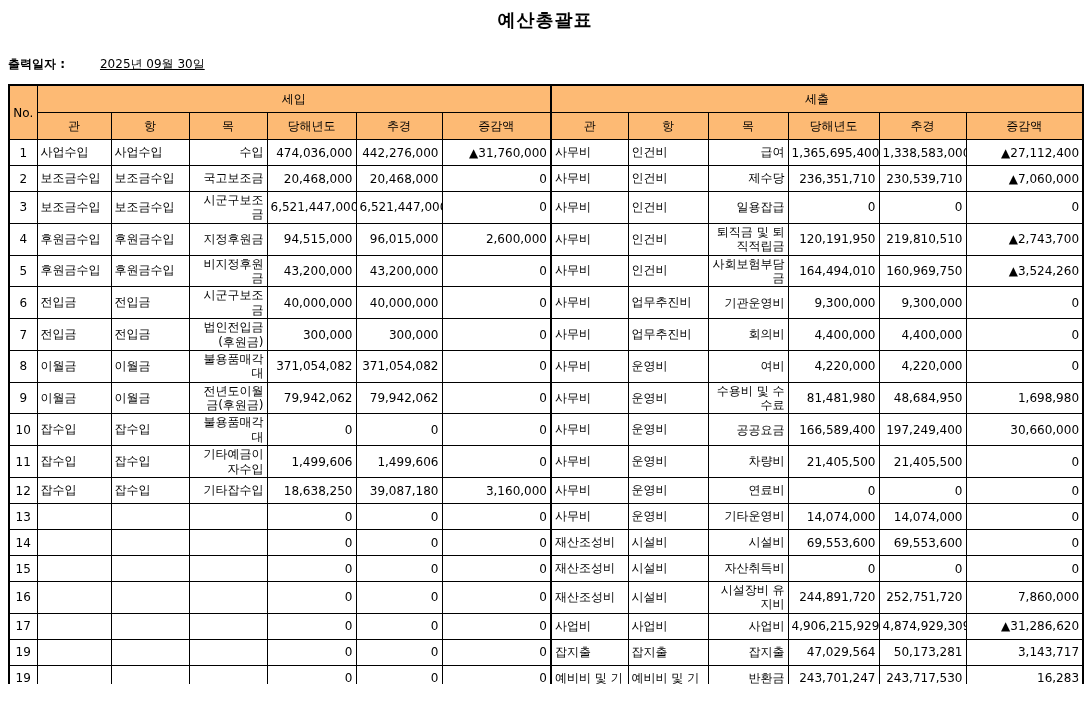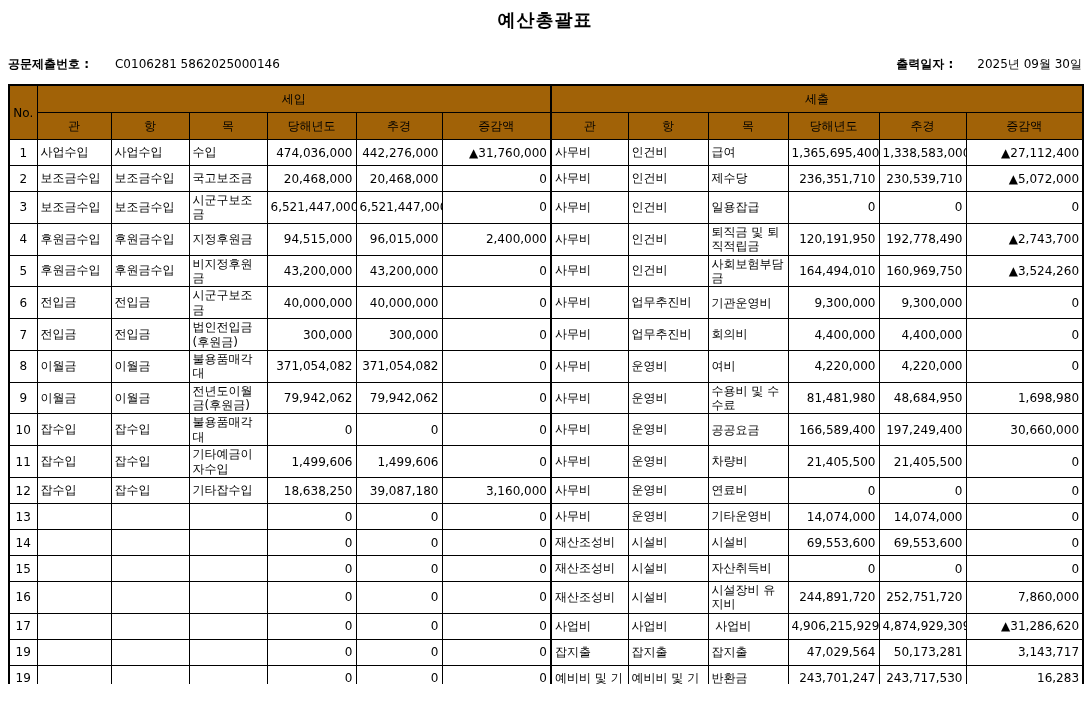--- a/index.html
+++ b/index.html
@@ -2,44 +2,41 @@
 <html><head>
 <meta charset="utf-8">
 <style>
   html,body{margin:0;padding:0;background:#fff;}
   body{width:1090px;height:701px;font-family:"DejaVu Sans","Liberation Sans",sans-serif;color:#000;}
   .page{position:relative;width:1090px;height:684px;overflow:hidden;}
   .title{margin:0;padding-top:8px;text-align:center;font-size:18px;font-weight:bold;letter-spacing:1px;}
   .meta{display:flex;justify-content:space-between;align-items:flex-end;margin:24px 8px 11px 8px;font-size:12px;}
   .meta .lbl{font-weight:bold;}
   .meta-left .val{margin-left:26px;}
-  .meta-right .val{margin-left:24px;}
+  .meta-right .val{margin-left:35px;text-decoration:underline;}
   table.budget{border-collapse:collapse;table-layout:fixed;margin-left:8px;width:1074px;
     border:2px solid #000;font-size:12px;}
   table.budget th,table.budget td{border:1px solid #000;padding:1px 3px;overflow:hidden;}
-  table.budget thead th{background:#a16207;font-weight:normal;text-align:center;height:24px;}
+  table.budget thead th{background:#fdba74;font-weight:normal;text-align:center;height:24px;}
   td.no{text-align:center;white-space:nowrap;}
   td.txt{text-align:left;white-space:nowrap;}
-  td.mok{text-align:left;word-break:break-all;line-height:1.2;}
+  td.mok{text-align:right;word-break:break-all;line-height:1.2;}
   td.num{text-align:right;white-space:nowrap;}
   tbody td{height:23px;}
   tfoot td{height:30px;}
   tfoot .tlabel{text-align:center;}
   .divider{border-left-width:2px !important;}
 </style>
 </head>
 <body>
 
 <div class="page">
   <h1 class="title">예산총괄표</h1>
 
   <div class="meta">
-    <div class="meta-left">
-      <span class="lbl">공문제출번호 :</span><span class="val">C0106281 5862025000146</span>
-    </div>
     <div class="meta-right">
       <span class="lbl">출력일자 :</span><span class="val">2025년 09월 30일</span>
     </div>
   </div>
 
   <table class="budget">
     <colgroup>
       <col style="width:28px">
       <col style="width:74px">
         <col style="width:78px">
@@ -97,21 +94,21 @@
           <td class="txt">보조금수입</td>
           <td class="mok">국고보조금</td>
           <td class="num">20,468,000</td>
           <td class="num">20,468,000</td>
           <td class="num">0</td>
           <td class="txt divider">사무비</td>
           <td class="txt">인건비</td>
           <td class="mok">제수당</td>
           <td class="num">236,351,710</td>
           <td class="num">230,539,710</td>
-          <td class="num">▲5,072,000</td>
+          <td class="num">▲7,060,000</td>
         </tr>
         <tr>
           <td class="no">3</td>
           <td class="txt">보조금수입</td>
           <td class="txt">보조금수입</td>
           <td class="mok">시군구보조금</td>
           <td class="num">6,521,447,000</td>
           <td class="num">6,521,447,000</td>
           <td class="num">0</td>
           <td class="txt divider">사무비</td>
@@ -121,26 +118,26 @@
           <td class="num">0</td>
           <td class="num">0</td>
         </tr>
         <tr>
           <td class="no">4</td>
           <td class="txt">후원금수입</td>
           <td class="txt">후원금수입</td>
           <td class="mok">지정후원금</td>
           <td class="num">94,515,000</td>
           <td class="num">96,015,000</td>
-          <td class="num">2,400,000</td>
+          <td class="num">2,600,000</td>
           <td class="txt divider">사무비</td>
           <td class="txt">인건비</td>
           <td class="mok">퇴직금 및 퇴직적립금</td>
           <td class="num">120,191,950</td>
-          <td class="num">192,778,490</td>
+          <td class="num">219,810,510</td>
           <td class="num">▲2,743,700</td>
         </tr>
         <tr>
           <td class="no">5</td>
           <td class="txt">후원금수입</td>
           <td class="txt">후원금수입</td>
           <td class="mok">비지정후원금</td>
           <td class="num">43,200,000</td>
           <td class="num">43,200,000</td>
           <td class="num">0</td>

